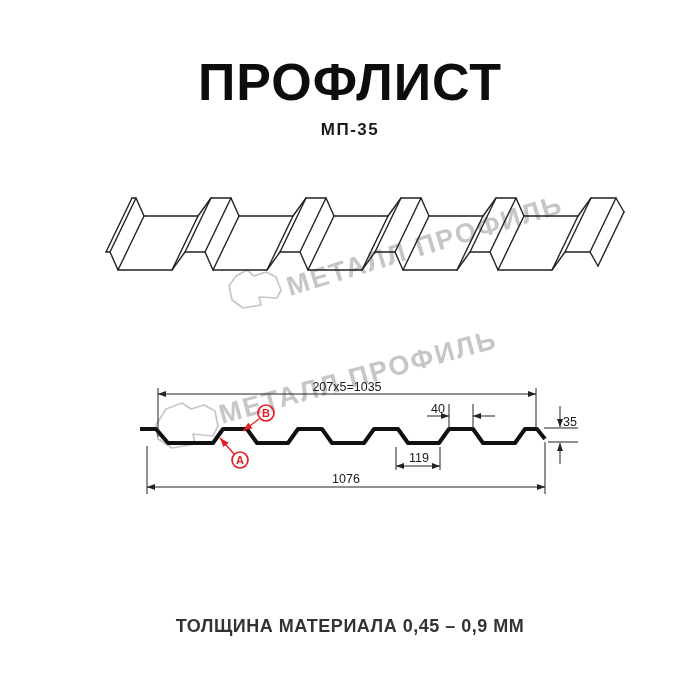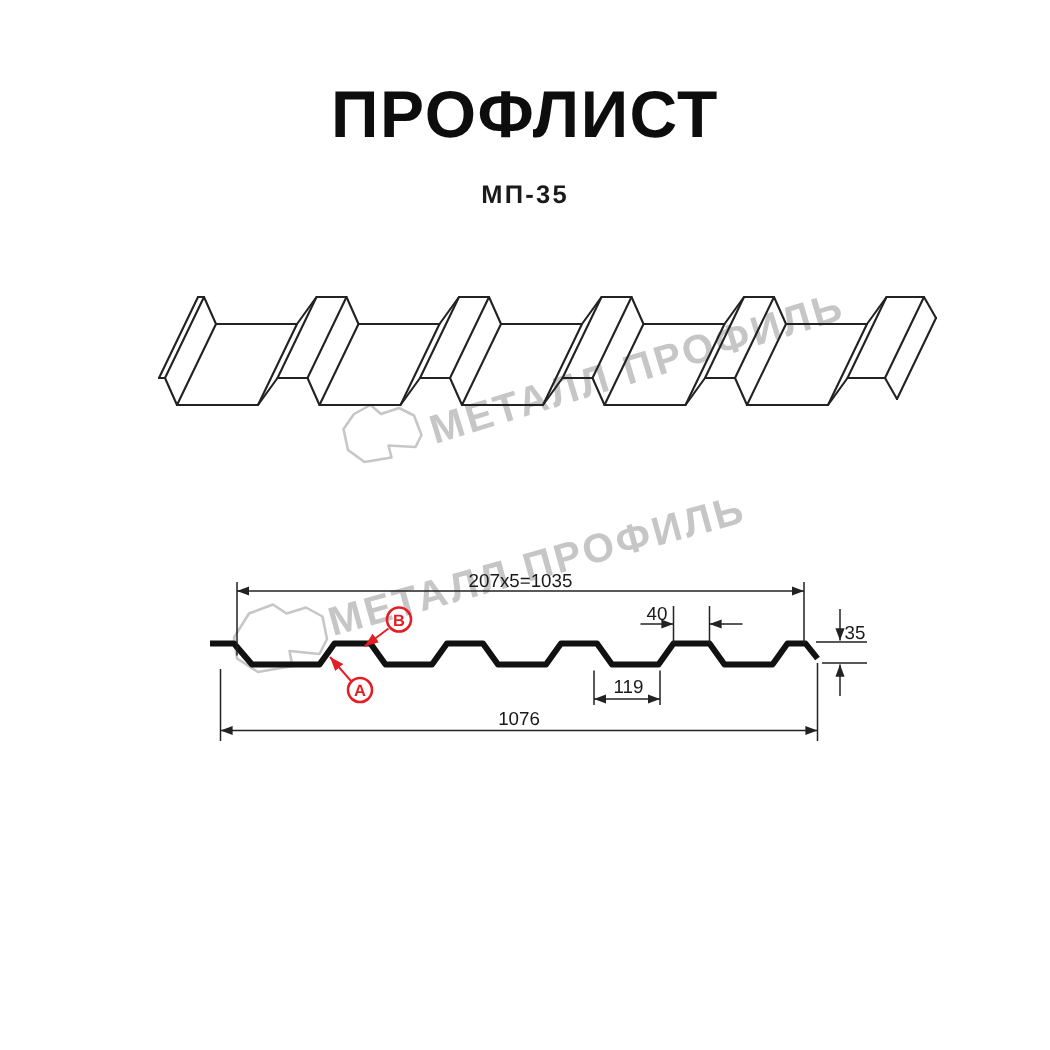--- a/index.html
+++ b/index.html
@@ -11,21 +11,21 @@
   .page{
     position:relative;
     width:700px;height:700px;
     background:#fff;
     overflow:hidden;
     font-family:"Liberation Sans", sans-serif;
   }
   .title{
     position:absolute;top:52px;left:0;width:700px;
     text-align:center;
-    font-size:44px;font-weight:800;letter-spacing:1px;
+    font-size:52px;font-weight:800;letter-spacing:1px;
     color:#0d0d0d;
   }
   .subtitle{
     position:absolute;top:120px;left:0;width:700px;
     text-align:center;
     font-size:17px;font-weight:600;letter-spacing:1.5px;
     color:#1a1a1a;
   }
   .footer-note{
     position:absolute;top:616px;left:0;width:700px;
@@ -127,14 +127,15 @@
       </g>
 
       <g>
         <line class="red-arrow" x1="234" y1="454" x2="220" y2="438" marker-end="url(#arrR)"></line>
         <circle class="red-circ" cx="240" cy="460" r="8"></circle>
         <text class="red-letter" x="240" y="464" text-anchor="middle">А</text>
       </g>
     </g>
   </svg>
 
+  <div class="footer-note">ТОЛЩИНА МАТЕРИАЛА 0,45 – 0,9 ММ</div>
 
 </div>
 
 </body></html>

